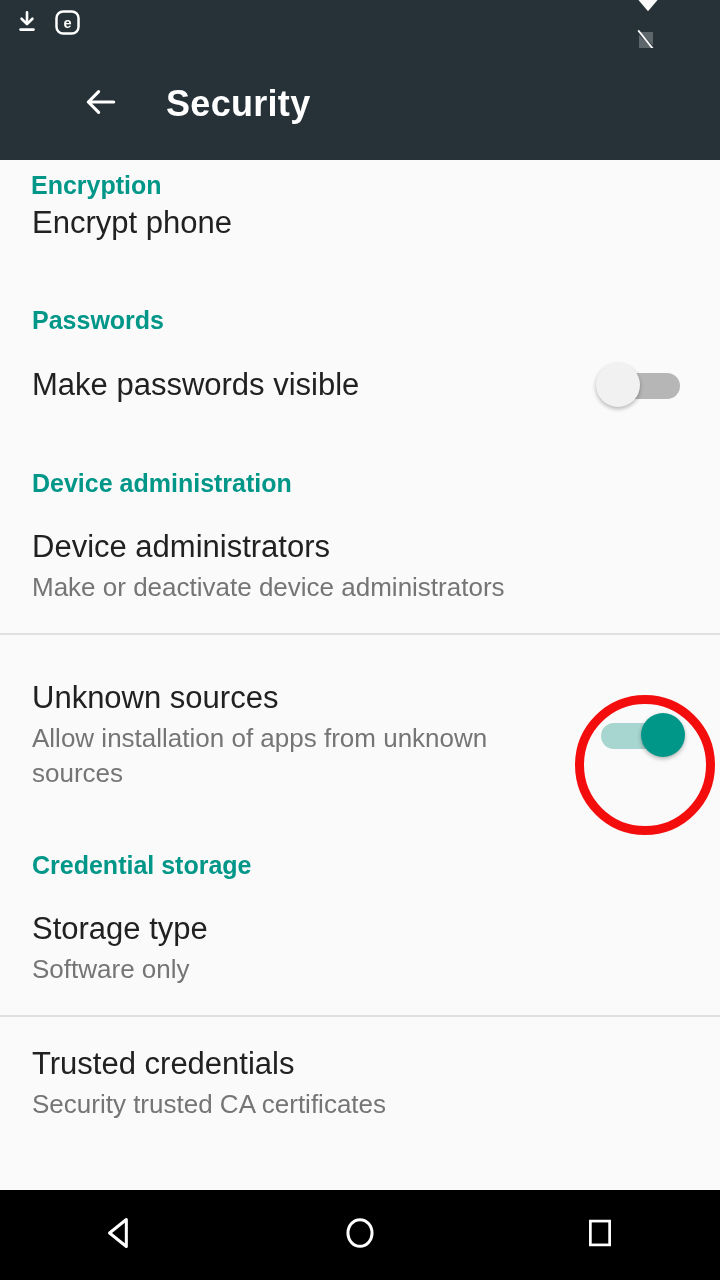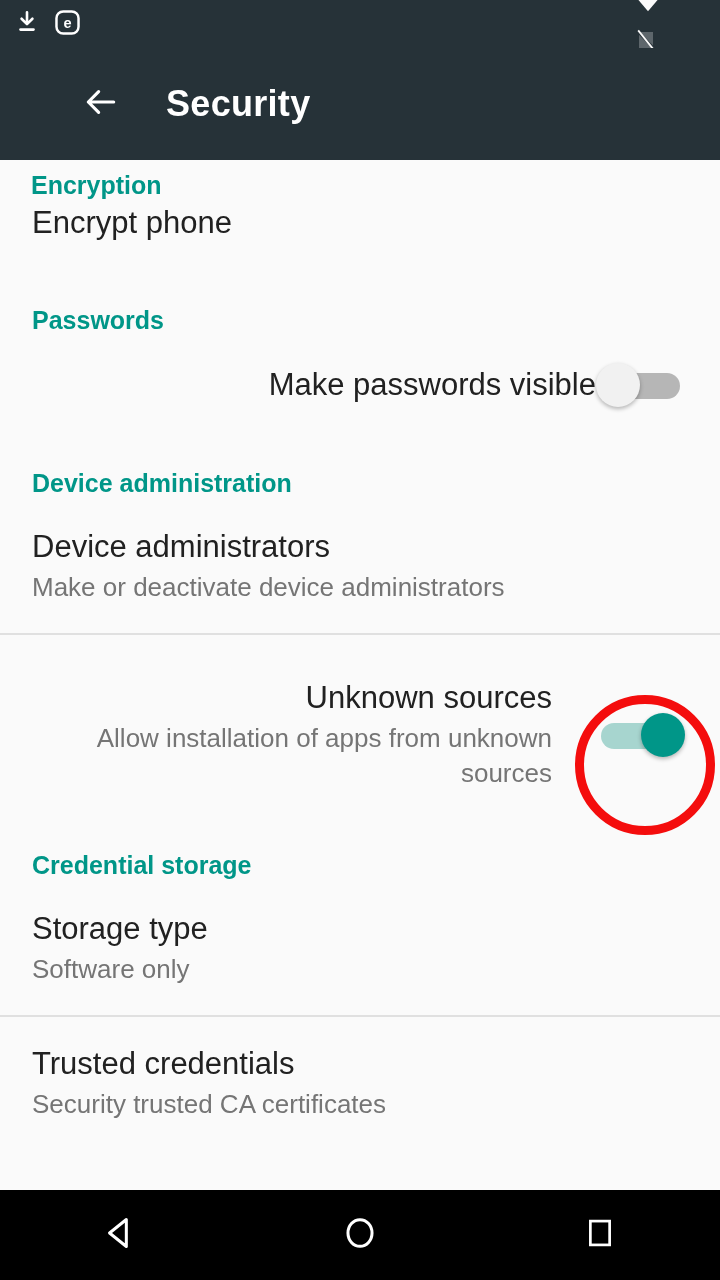--- a/index.html
+++ b/index.html
@@ -41,21 +41,21 @@
   .clipped-head {
     position:absolute; top:-14px; left:31px;
     color:#009688; font-size:25px; font-weight:bold;margin-top:25px;
   }
   .section-head {
     color:#009688; font-size:25px; font-weight:bold;
     padding:0 32px;
   }
   .row { position:relative; padding:0 32px; }
   .row-flex { display:flex; align-items:center; }
-  .row-text { flex:1 1 auto;text-align:right; }
+  .row-text { flex:1 1 auto; }
   .title-lg { color:#212121; font-size:31px; line-height:38px; }
   .subtitle { color:#757575; font-size:26px; line-height:35px; margin-top:4px; }
   .divider { width:720px; height:2px; background:#e0e0e0; }
 
   
   .switch { position:relative; width:92px; height:44px; flex:0 0 auto; }
   .track {
     position:absolute; left:8px; top:10px; width:76px; height:26px;
     border-radius:13px;
   }

